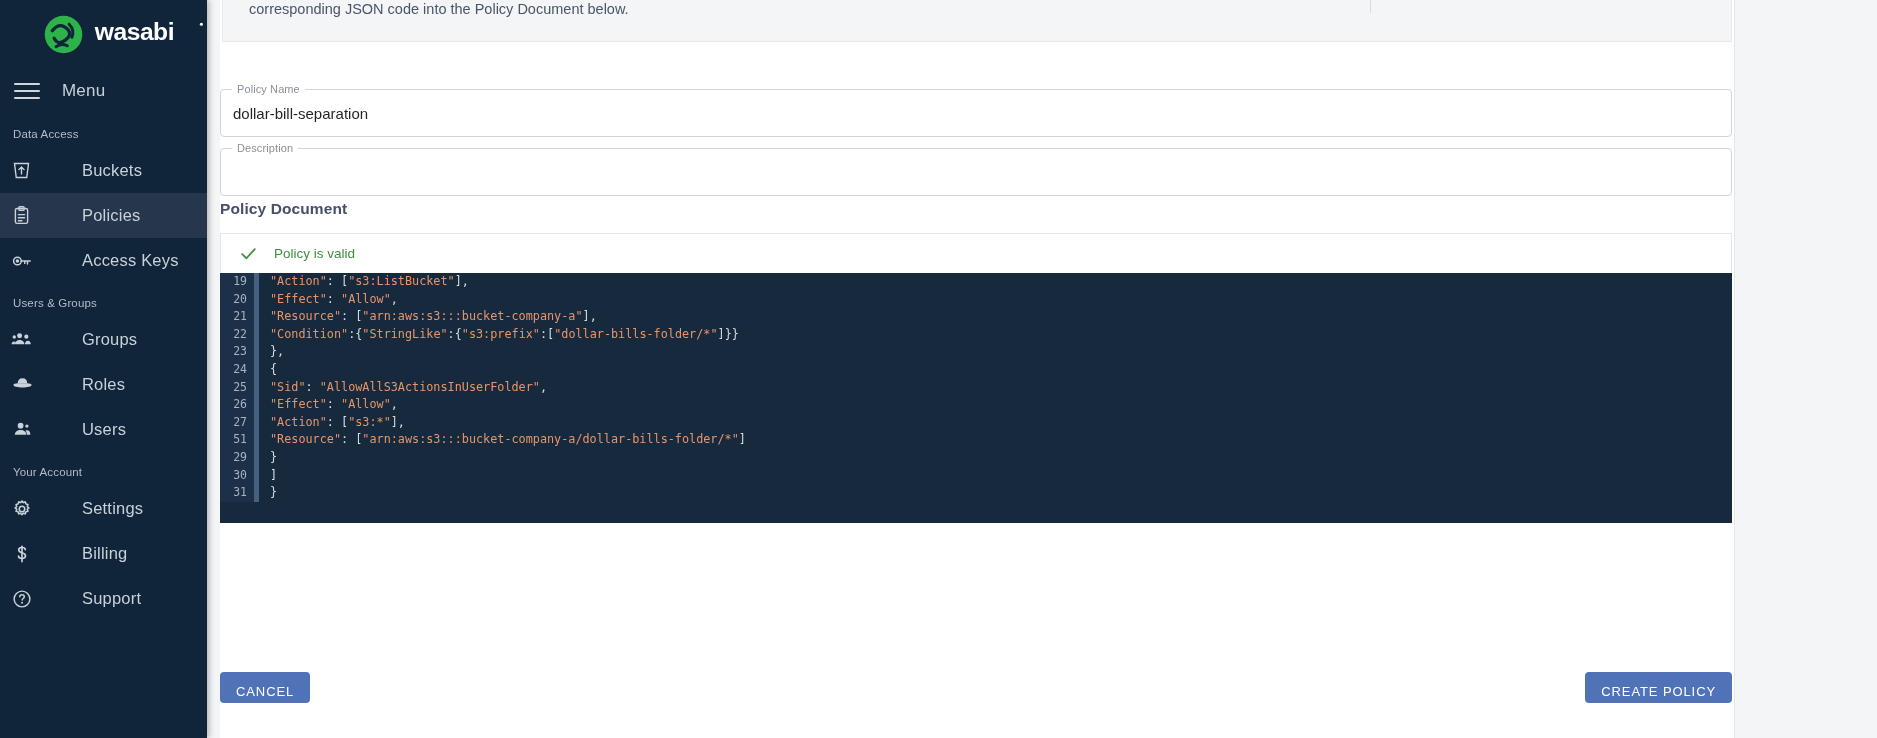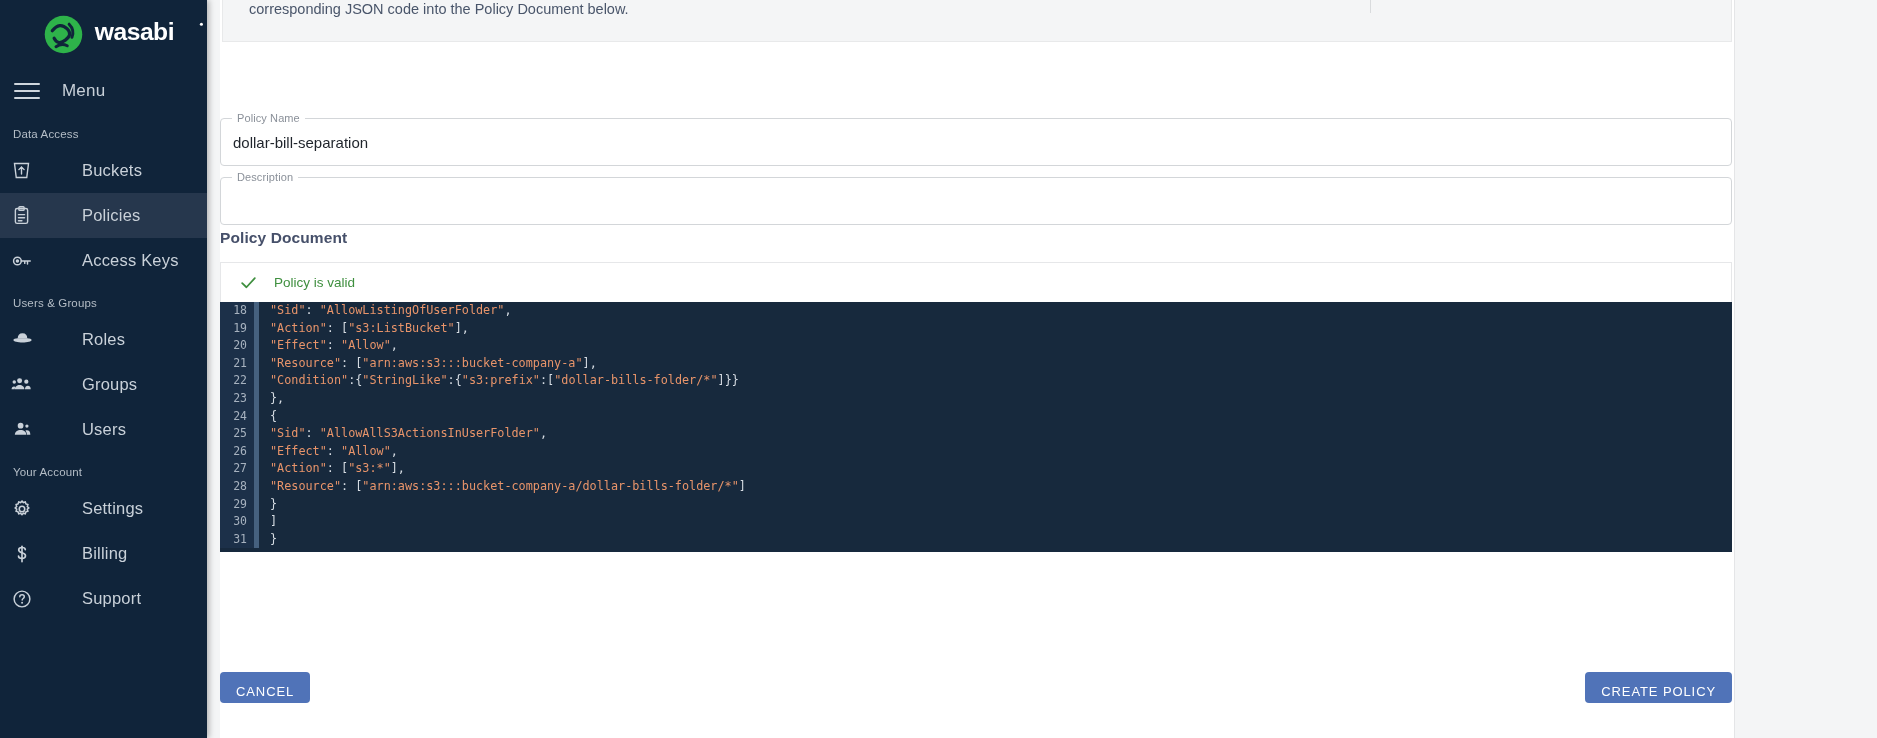--- a/index.html
+++ b/index.html
@@ -54,21 +54,21 @@
     border: 1px solid #e8e9ea;
     display: flex;
   }
   .banner-text {
     flex: 1 1 auto; padding: 66px 0 0 26px;
     color: #49556a; font-size: 14.5px; line-height: 1.5;
   }
   .banner-divider { width: 1px; background: #d9dbdd; margin: 52px 0 28px 0; }
   .banner-right { width: 360px; position: relative; }
 
-  .form-area { position: absolute; left: 13px; top: 118px; right: 145px; }
+  .form-area { position: absolute; left: 13px; top: 89px; right: 145px; }
 
   .field {
     position: relative; border: 1px solid #d3d6d9; border-radius: 4px;
     height: 48px; background: #fff; margin-bottom: 0;
   }
   .field + .field { margin-top: 11px; }
   .field-legend {
     position: absolute; top: -7px; left: 11px; background: #ffffff;
     padding: 0 5px; font-size: 11px; color: #8a9099; letter-spacing: .1px;
   }
@@ -192,39 +192,39 @@
         </svg>
       </span>
       <span class="nav-text">Access Keys</span>
     </div>
 
     <div class="group-label">Users &amp; Groups</div>
 
     <div class="nav-item">
       <span class="nav-ico">
         <svg viewBox="0 0 24 24" width="23" height="23" fill="#c9d1d9">
-          <path d="M7 11 c0-3.5 1.6-5.6 5-5.6 s5 2.1 5 5.6 z"></path>
-          <path d="M2.5 12.4 c0-0.9 2-1.5 4.5-1.7 h10 c2.5 0.2 4.5 0.8 4.5 1.7 c0 1.5-4.3 2.6-9.5 2.6 s-9.5-1.1-9.5-2.6 z"></path>
-        </svg>
-      </span>
-      <span class="nav-text">Roles</span>
-    </div>
-
-    <div class="nav-item">
-      <span class="nav-ico">
-        <svg viewBox="0 0 24 24" width="23" height="23" fill="#c9d1d9">
           <circle cx="9" cy="8" r="2.6"></circle>
             <circle cx="16" cy="9" r="2.2"></circle>
             <circle cx="3.4" cy="9.4" r="1.8"></circle>
           <path d="M4 17 c0-3 2.4-4.6 5-4.6 s5 1.6 5 4.6 z"></path>
           <path d="M14.6 17 c0-2.3 1-3.6 3-3.6 s3 1.4 3 3.6 z"></path>
           <path d="M0.6 17 c0-1.9 0.9-3 2.6-3 c0.7 0 1.2 0.2 1.6 0.5 c-0.7 0.8-1 1.6-1 2.5 z"></path>
         </svg>
       </span>
       <span class="nav-text">Groups</span>
+    </div>
+
+    <div class="nav-item">
+      <span class="nav-ico">
+        <svg viewBox="0 0 24 24" width="23" height="23" fill="#c9d1d9">
+          <path d="M7 11 c0-3.5 1.6-5.6 5-5.6 s5 2.1 5 5.6 z"></path>
+          <path d="M2.5 12.4 c0-0.9 2-1.5 4.5-1.7 h10 c2.5 0.2 4.5 0.8 4.5 1.7 c0 1.5-4.3 2.6-9.5 2.6 s-9.5-1.1-9.5-2.6 z"></path>
+        </svg>
+      </span>
+      <span class="nav-text">Roles</span>
     </div>
 
     <div class="nav-item">
       <span class="nav-ico">
         <svg viewBox="0 0 24 24" width="23" height="23" fill="#c9d1d9">
           <circle cx="10" cy="8" r="3"></circle>
             <circle cx="16.6" cy="8.4" r="1.7"></circle>
           <path d="M4 17.5 c0-3.2 2.7-5 6-5 s6 1.8 6 5 z"></path>
           <path d="M16.6 17.5 c0-2-0.6-3.4-1.6-4.3 c0.5-0.2 1-0.3 1.6-0.3 c2.2 0 3.6 1.3 3.6 4.6 z"></path>
         </svg>
@@ -296,25 +296,20 @@
         <span class="check-ico">
           <svg viewBox="0 0 24 24" width="19" height="19" fill="none" stroke="#3f8f3f" stroke-width="2.2" stroke-linecap="round" stroke-linejoin="round">
             <path d="M4 12.8 L9.4 18 L20 6.4"></path>
           </svg>
         </span>
         <span class="valid-text">Policy is valid</span>
       </div>
 
       <div class="editor" id="editor">
           <div class="code-line">
-            <span class="gutter">18</span>
-            <span class="gutter-accent"></span>
-            <span class="code-text"><span class="tok-str">"Sid"</span><span class="tok-pun">: </span><span class="tok-str">"AllowListingOfUserFolder"</span><span class="tok-pun">,</span></span>
-          </div>
-          <div class="code-line">
             <span class="gutter">19</span>
             <span class="gutter-accent"></span>
             <span class="code-text"><span class="tok-str">"Action"</span><span class="tok-pun">: [</span><span class="tok-str">"s3:ListBucket"</span><span class="tok-pun">],</span></span>
           </div>
           <div class="code-line">
             <span class="gutter">20</span>
             <span class="gutter-accent"></span>
             <span class="code-text"><span class="tok-str">"Effect"</span><span class="tok-pun">: </span><span class="tok-str">"Allow"</span><span class="tok-pun">,</span></span>
           </div>
           <div class="code-line">
@@ -346,21 +341,21 @@
             <span class="gutter">26</span>
             <span class="gutter-accent"></span>
             <span class="code-text"><span class="tok-str">"Effect"</span><span class="tok-pun">: </span><span class="tok-str">"Allow"</span><span class="tok-pun">,</span></span>
           </div>
           <div class="code-line">
             <span class="gutter">27</span>
             <span class="gutter-accent"></span>
             <span class="code-text"><span class="tok-str">"Action"</span><span class="tok-pun">: [</span><span class="tok-str">"s3:*"</span><span class="tok-pun">],</span></span>
           </div>
           <div class="code-line">
-            <span class="gutter">28</span>
+            <span class="gutter">51</span>
             <span class="gutter-accent"></span>
             <span class="code-text"><span class="tok-str">"Resource"</span><span class="tok-pun">: [</span><span class="tok-str">"arn:aws:s3:::bucket-company-a/dollar-bills-folder/*"</span><span class="tok-pun">]</span></span>
           </div>
           <div class="code-line">
             <span class="gutter">29</span>
             <span class="gutter-accent"></span>
             <span class="code-text"><span class="tok-pun">}</span></span>
           </div>
           <div class="code-line">
             <span class="gutter">30</span>

